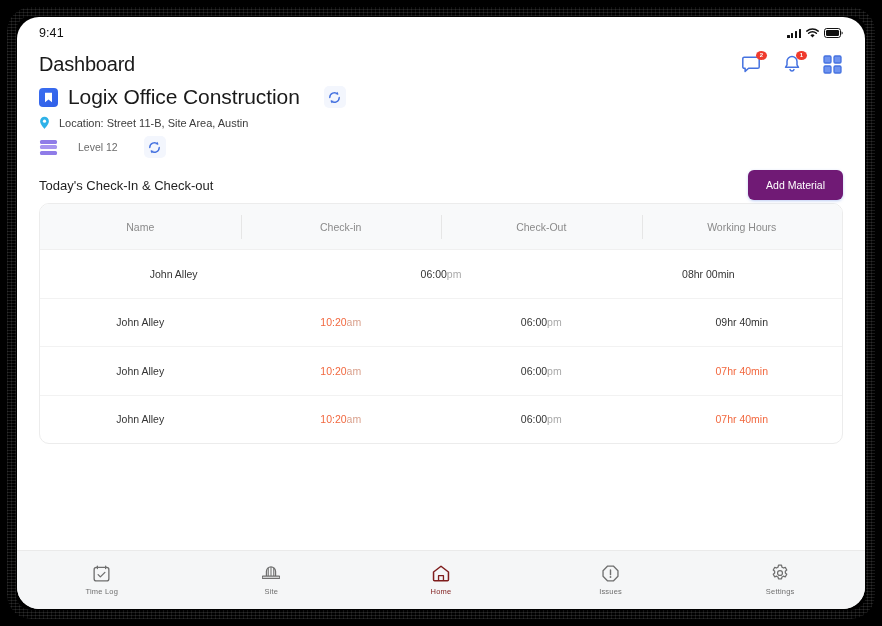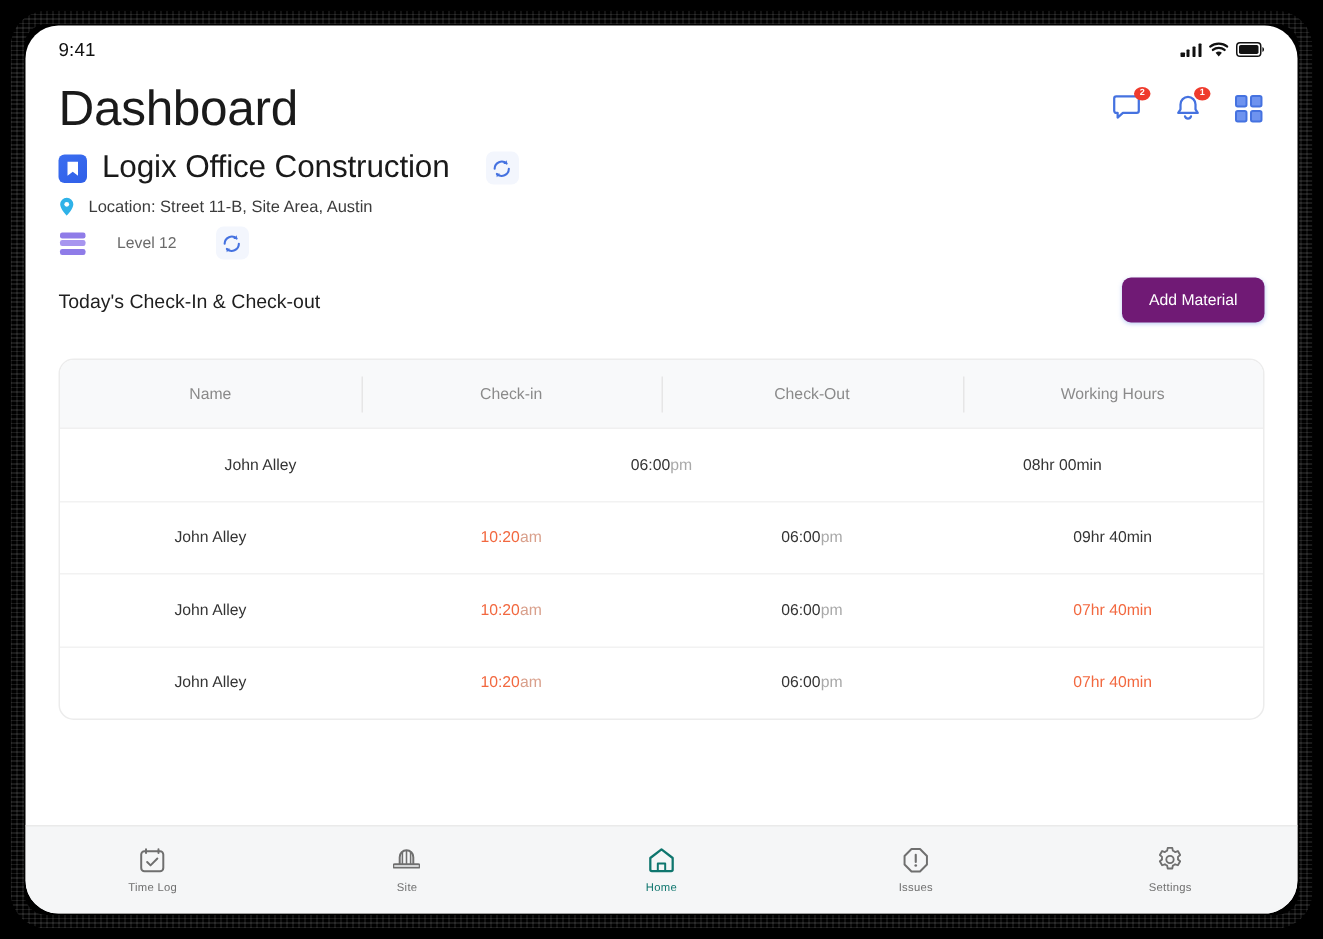--- a/index.html
+++ b/index.html
@@ -83,21 +83,21 @@
   .bars i:nth-child(4) { height: 9.5px; }
 
   
   #page-header {
     display: flex;
     align-items: center;
     justify-content: space-between;
     padding: 6px 22px 0 22px;
   }
   #page-title {
-    font-size: 33px;
+    font-size: 20px;
     font-weight: 400;
     color: #1a1a1a;
     letter-spacing: -0.2px;
     margin: 0;
   }
   #header-actions {
     display: flex;
     align-items: center;
     gap: 18px;
   }
@@ -222,21 +222,21 @@
     border-radius: 6px;
     padding: 0 18px;
     height: 30px;
     cursor: pointer;
     font-family: "Liberation Sans", sans-serif;
     box-shadow: 0 1px 3px rgba(69,114,224,0.35);
   }
 
   
   #attendance-table {
-    margin: 24px 22px 0 22px;
+    margin: 3px 22px 0 22px;
     border: 1px solid #ececec;
     border-radius: 10px;
     overflow: hidden;
     background: #fff;
   }
   .trow {
     display: flex;
     align-items: center;
     height: 47.5px;
   }
@@ -287,21 +287,21 @@
   .nav-item {
     flex: 1 1 0;
     display: flex;
     flex-direction: column;
     align-items: center;
     justify-content: center;
     gap: 5px;
     cursor: pointer;
     color: #6f6f6f;
   }
-  .nav-item.active { color: #0f766e; }
+  .nav-item.active { color: #7f1d1d; }
   .nav-label { font-size: 7.5px; letter-spacing: 0.2px; }
 </style>
 </head>
 <body>
 
 <div id="device-frame">
   <div id="speckle"></div>
   <div id="screen">
 
     <div id="status-bar">

